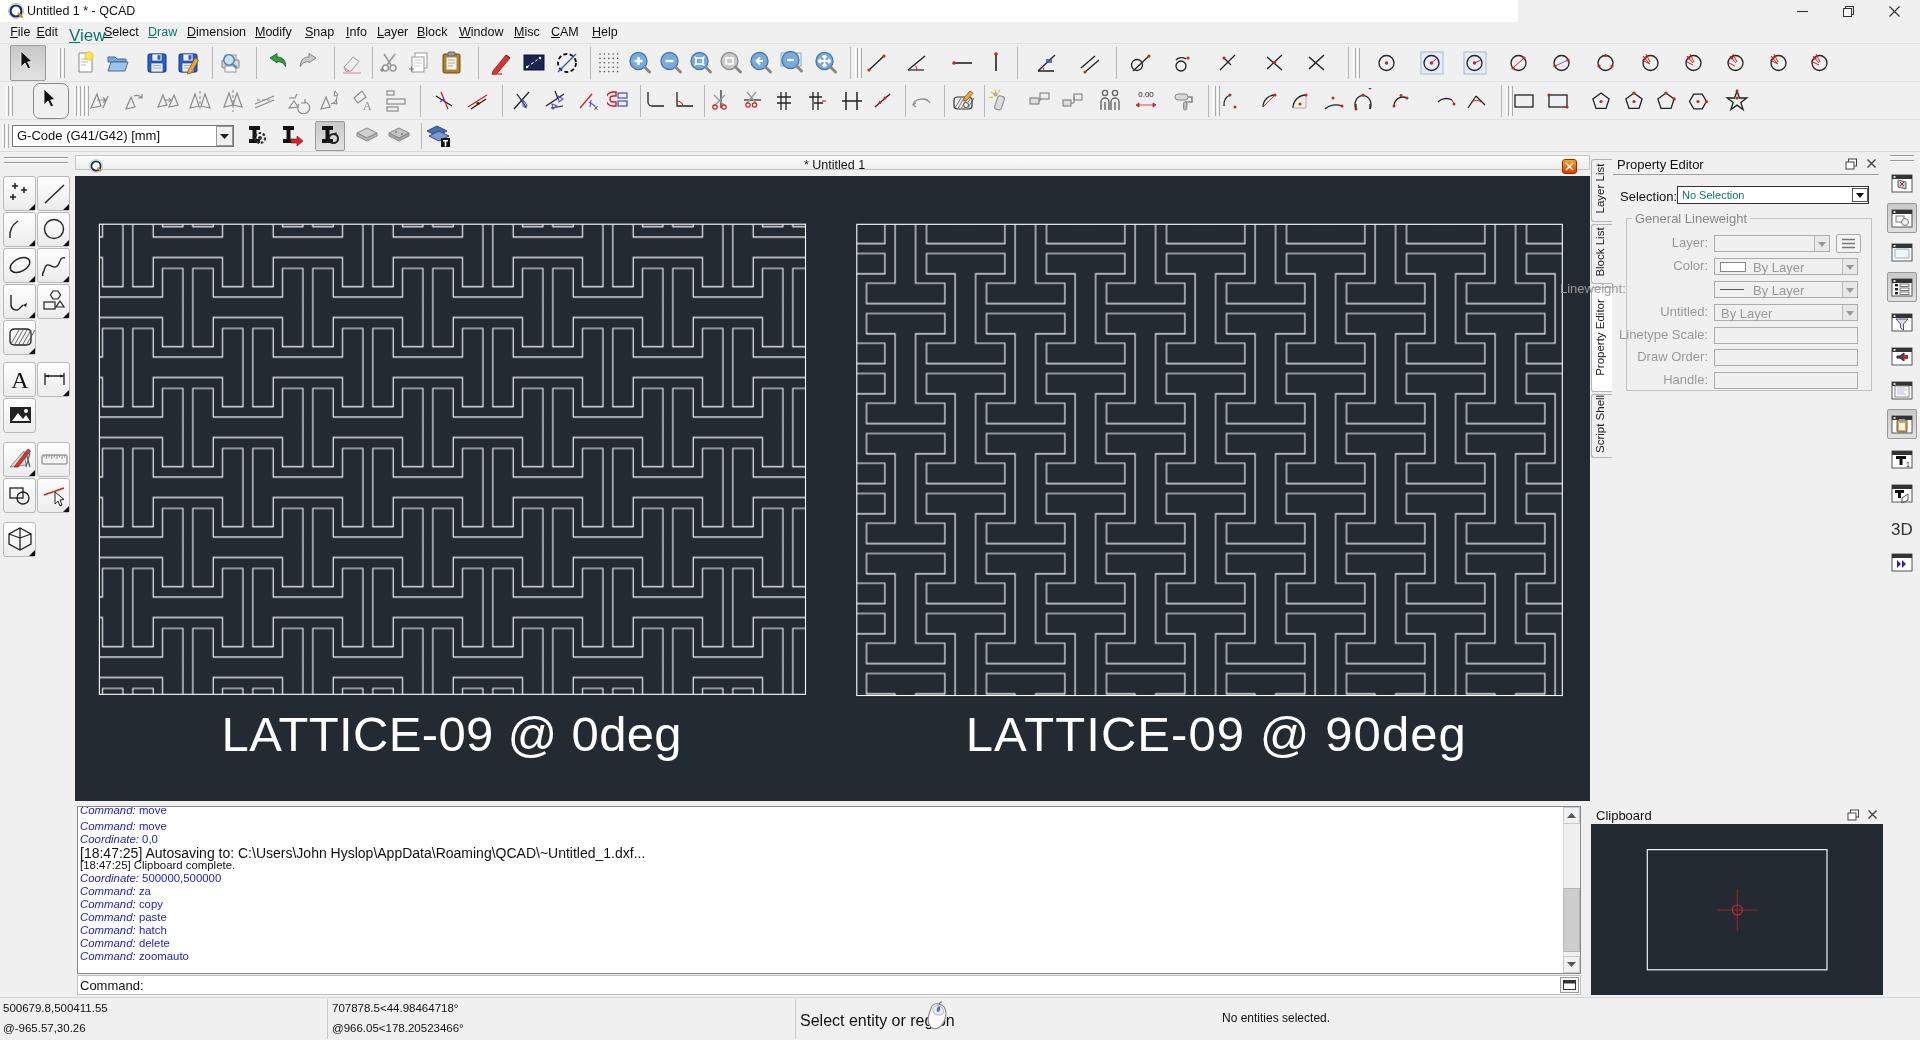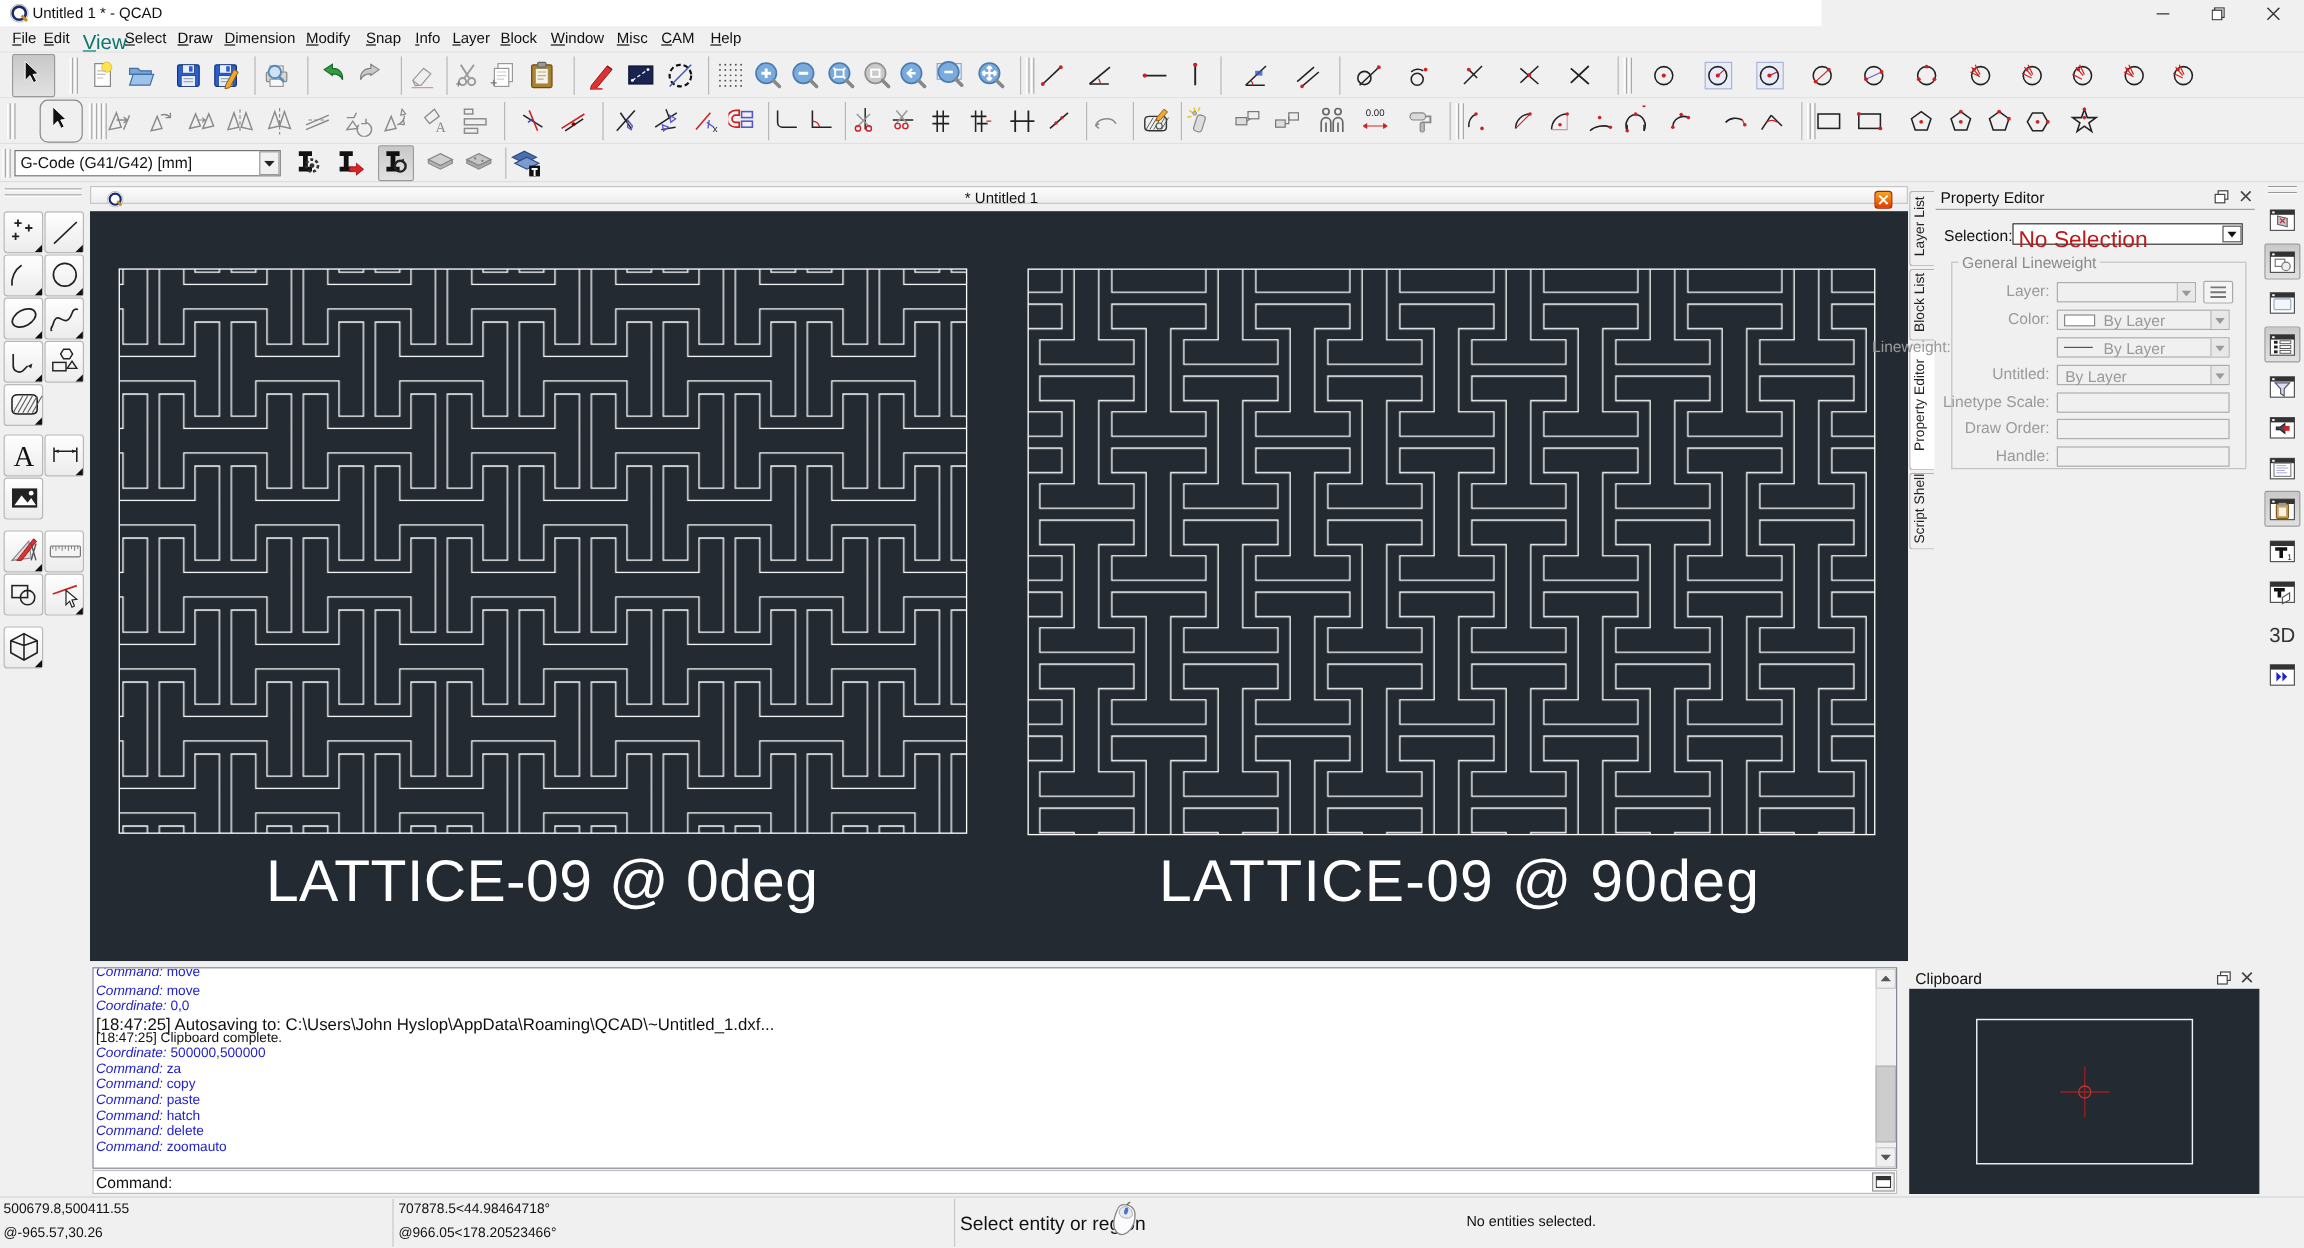--- a/index.html
+++ b/index.html
@@ -16,21 +16,21 @@
     </svg>
     <svg width="11" height="11" viewBox="0 0 11 11" style="position:absolute;left:1889px;top:6px">
       <path d="M0.5,0.5 L10.5,10.5 M10.5,0.5 L0.5,10.5" stroke="#333" stroke-width="1.2"></path>
     </svg>
   </div>
 <div style="position:absolute;left:0;top:22px;width:1920px;height:22px;background:#f0f0f0;border-bottom:1px solid #e2e2e2">
     <div style="position:absolute;left:10.2px;top:3px;font-size:12.5px;color:#111"><u>F</u>ile</div>
     <div style="position:absolute;left:36.5px;top:3px;font-size:12.5px;color:#111"><u>E</u>dit</div>
     <div style="position:absolute;left:69px;top:3px;font-size:17px;color:#0f766e"><u>V</u>iew</div>
     <div style="position:absolute;left:104px;top:3px;font-size:12.5px;color:#111"><u>S</u>elect</div>
-    <div style="position:absolute;left:148px;top:3px;font-size:12.5px;color:#000000"><u>D</u>raw</div>
+    <div style="position:absolute;left:148px;top:3px;font-size:12.5px;color:#0f766e"><u>D</u>raw</div>
     <div style="position:absolute;left:187px;top:3px;font-size:12.5px;color:#111"><u>D</u>imension</div>
     <div style="position:absolute;left:255px;top:3px;font-size:12.5px;color:#111"><u>M</u>odify</div>
     <div style="position:absolute;left:305px;top:3px;font-size:12.5px;color:#111"><u>S</u>nap</div>
     <div style="position:absolute;left:346px;top:3px;font-size:12.5px;color:#111"><u>I</u>nfo</div>
     <div style="position:absolute;left:377px;top:3px;font-size:12.5px;color:#111"><u>L</u>ayer</div>
     <div style="position:absolute;left:417px;top:3px;font-size:12.5px;color:#111"><u>B</u>lock</div>
     <div style="position:absolute;left:459px;top:3px;font-size:12.5px;color:#111"><u>W</u>indow</div>
     <div style="position:absolute;left:514px;top:3px;font-size:12.5px;color:#111"><u>M</u>isc</div>
     <div style="position:absolute;left:551px;top:3px;font-size:12.5px;color:#111"><u>C</u>AM</div>
     <div style="position:absolute;left:592px;top:3px;font-size:12.5px;color:#111"><u>H</u>elp</div>
@@ -1040,21 +1040,21 @@
 <div style="position:absolute;left:1613px;top:174px;width:266px;height:1px;background:#a0a0a0"></div>
 <svg width="13" height="12" viewBox="0 0 13 12" style="position:absolute;left:1845px;top:158px">
     <rect x="3.5" y="1" width="8" height="7" fill="#fff" stroke="#444"></rect>
     <rect x="1" y="4" width="8" height="7" fill="#fff" stroke="#444"></rect>
   </svg>
 <svg width="11" height="11" viewBox="0 0 11 11" style="position:absolute;left:1866px;top:158px">
     <path d="M1.5,1.5 L9.5,9.5 M9.5,1.5 L1.5,9.5" stroke="#444" stroke-width="1.4"></path>
   </svg>
 <div style="position:absolute;left:1620px;top:189px;font-size:13px;color:#111">Selection:</div>
 <div style="position:absolute;left:1677px;top:186px;width:192px;height:18px;background:#fff;border:1px solid #333"></div>
-<div style="position:absolute;left:1682px;top:189px;font-size:19px;color:#b91c1c">No Selection</div>
+<div style="position:absolute;left:1682px;top:189px;font-size:11px;color:#0f766e">No Selection</div>
 <div style="position:absolute;left:1852px;top:188px;width:16px;height:14px;background:#fff;border:1px solid #555"></div>
 <svg width="8" height="5" viewBox="0 0 8 5" style="position:absolute;left:1856px;top:193px">
     <path d="M0,0 h8 l-4,5 z" fill="#111"></path>
   </svg>
 <div style="position:absolute;left:1626px;top:218px;width:246px;height:173px;border:1px solid #c3c3c3"></div>
 <div style="position:absolute;left:1632px;top:211px;font-size:13px;color:#8a8a8a;background:#f0f0f0;padding:0 3px">General Lineweight</div>
 <div style="position:absolute;left:1560px;top:235px;width:148px;text-align:right;font-size:13px;color:#9a9a9a">Layer:</div>
 <div style="position:absolute;left:1560px;top:258px;width:148px;text-align:right;font-size:13px;color:#9a9a9a">Color:</div>
 <div style="position:absolute;left:1560px;top:281px;width:148px;text-align:left;font-size:13px;color:#9a9a9a">Lineweight:</div>
 <div style="position:absolute;left:1560px;top:304px;width:148px;text-align:right;font-size:13px;color:#9a9a9a">Untitled:</div>

